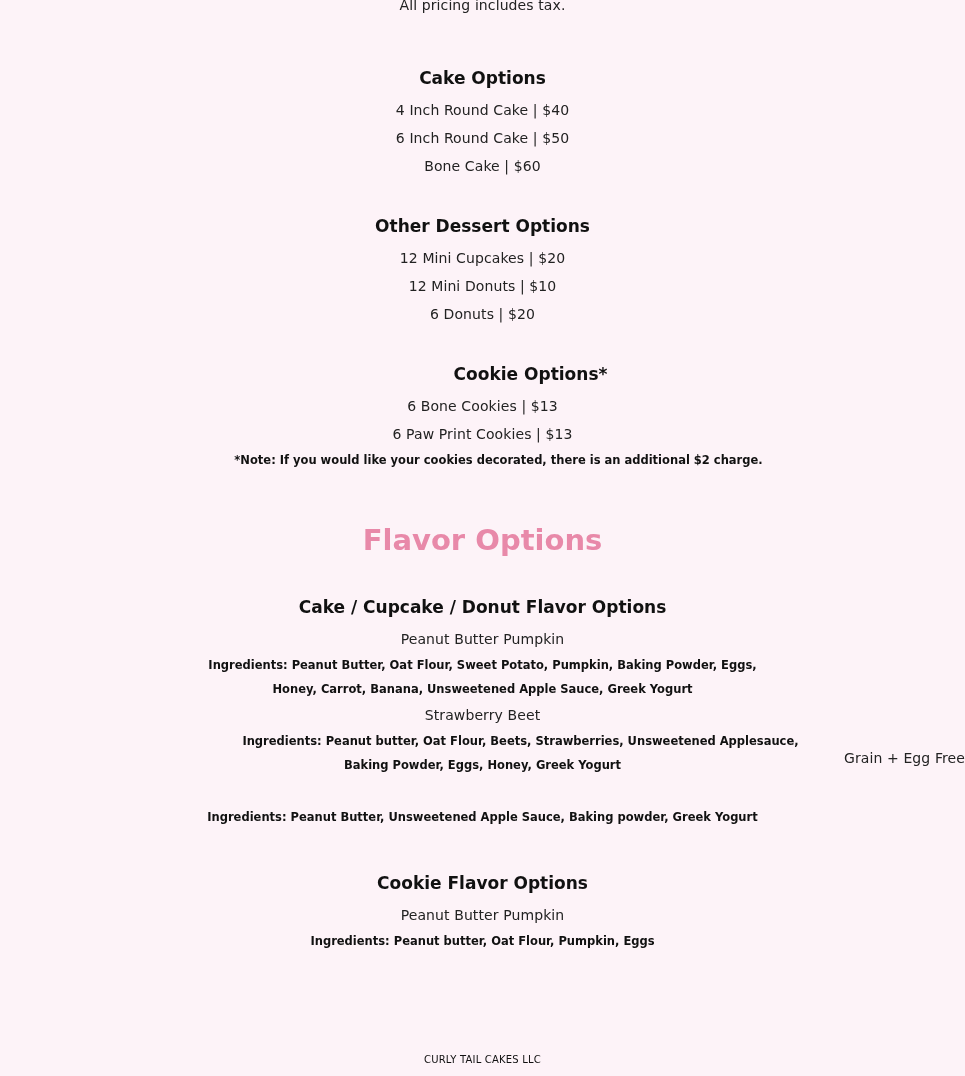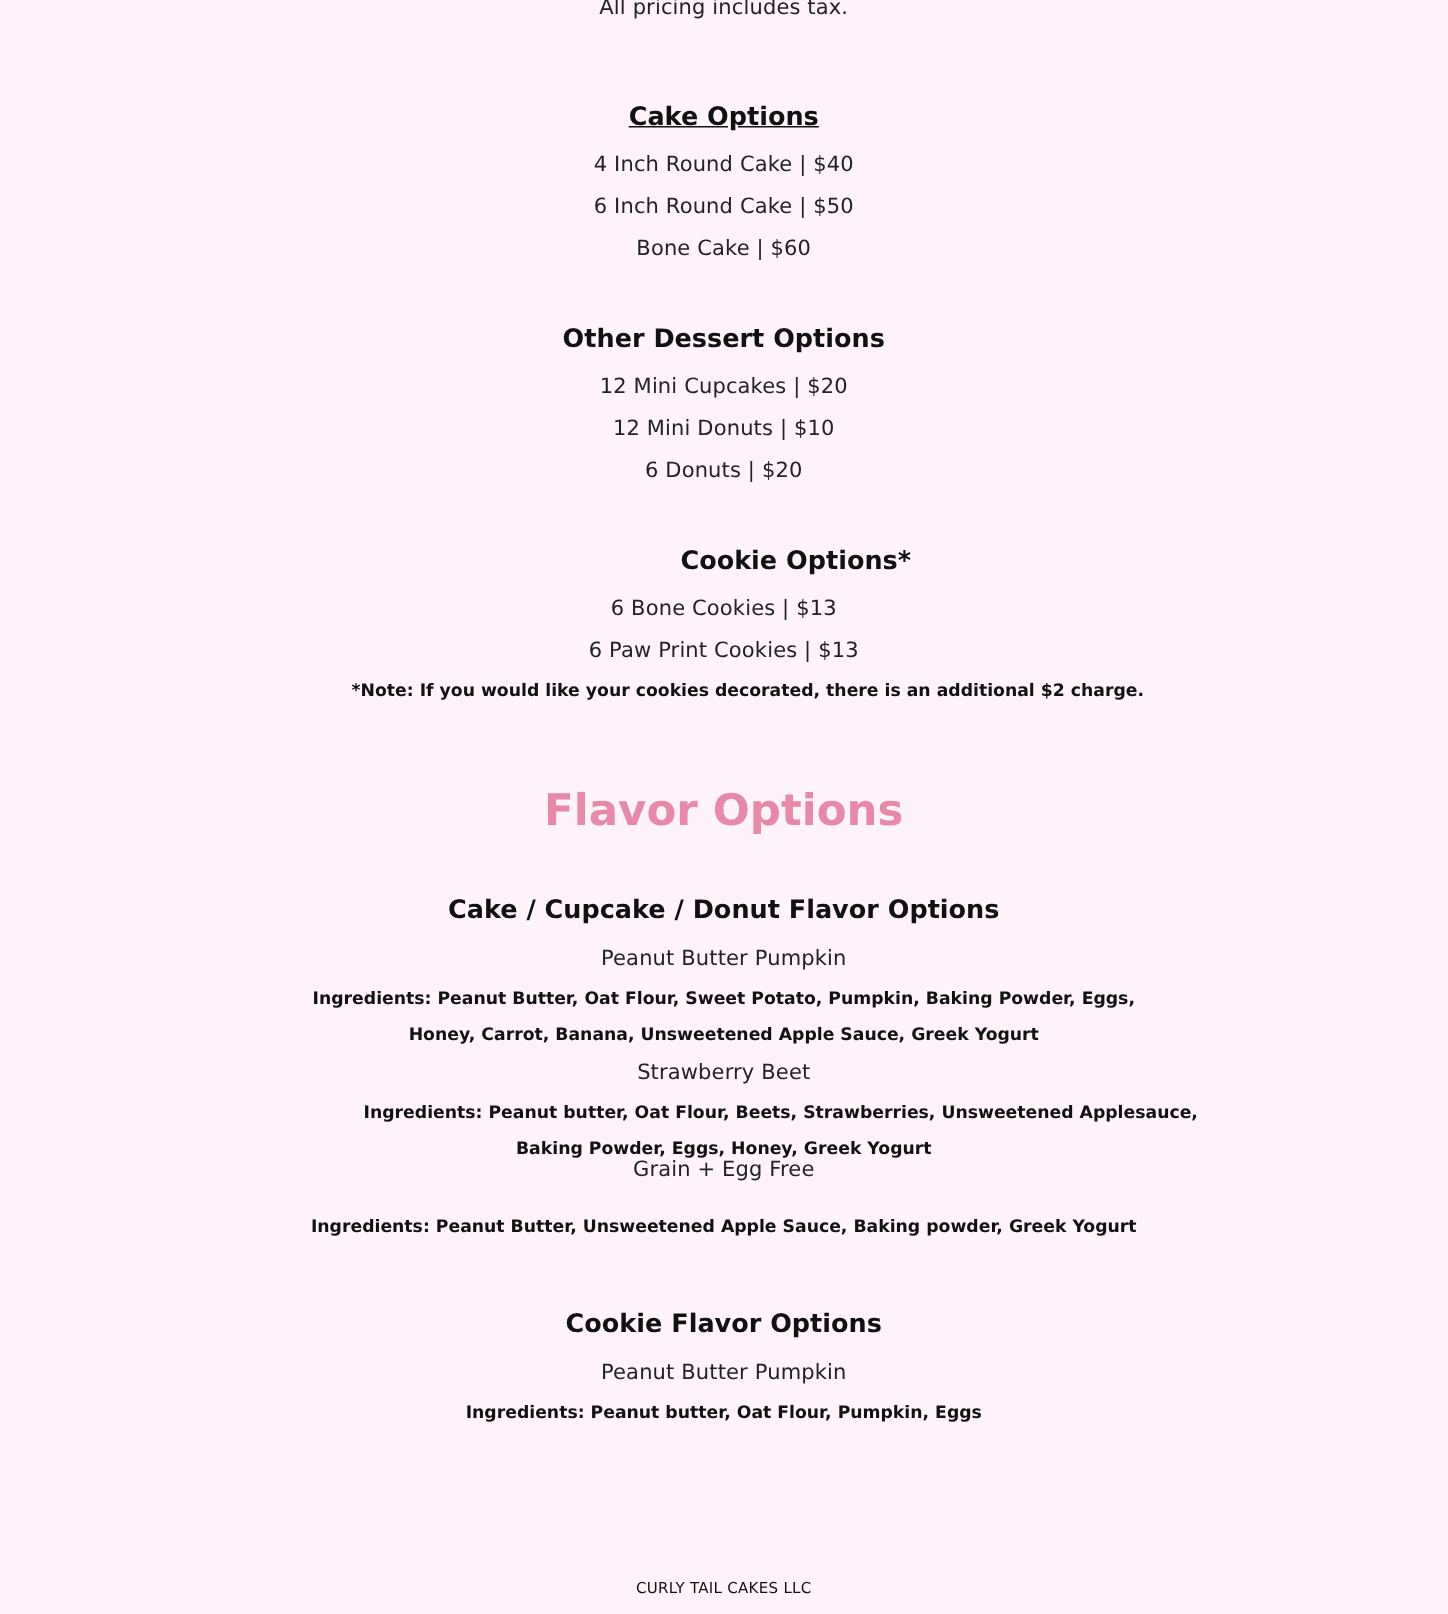--- a/index.html
+++ b/index.html
@@ -18,21 +18,21 @@
     .big-title { font-size: 29px; font-weight: bold; color: #e889a9; }
     .ingr { font-size: 11.5px; font-weight: bold; color: #111; line-height: 24px; }
     .footer { font-size: 10px; font-weight: normal; color: #111; letter-spacing: 0.2px; }
   </style>
 </head>
 <body>
 
 <div class="abs intro" style="top:-3px;">All pricing includes tax.</div>
 
 <section>
-  <div class="abs sec-title" style="top:68px;text-decoration:underline;">Cake Options</div>
+  <div class="abs sec-title" style="top:68px;">Cake Options</div>
   <div class="abs item" style="top:102px;">4 Inch Round Cake | $40</div>
   <div class="abs item" style="top:130px;">6 Inch Round Cake | $50</div>
   <div class="abs item" style="top:158px;">Bone Cake | $60</div>
 </section>
 
 <section>
   <div class="abs sec-title" style="top:216px;">Other Dessert Options</div>
   <div class="abs item" style="top:250px;">12 Mini Cupcakes | $20</div>
   <div class="abs item" style="top:278px;">12 Mini Donuts | $10</div>
   <div class="abs item" style="top:306px;">6 Donuts | $20</div>
@@ -48,21 +48,21 @@
 <div class="abs big-title" style="top:523px;">Flavor Options</div>
 
 <section>
   <div class="abs sec-title" style="top:597px;">Cake / Cupcake / Donut Flavor Options</div>
   <div class="abs item" style="top:631px;">Peanut Butter Pumpkin</div>
   <div class="abs ingr" style="top:653px;">Ingredients: Peanut Butter, Oat Flour, Sweet Potato, Pumpkin, Baking Powder, Eggs,</div>
   <div class="abs ingr" style="top:677px;">Honey, Carrot, Banana, Unsweetened Apple Sauce, Greek Yogurt</div>
   <div class="abs item" style="top:707px;">Strawberry Beet</div>
   <div class="abs ingr" style="top:729px;padding-left:38px;">Ingredients: Peanut butter, Oat Flour, Beets, Strawberries, Unsweetened Applesauce,</div>
   <div class="abs ingr" style="top:753px;">Baking Powder, Eggs, Honey, Greek Yogurt</div>
-  <div class="abs item" style="top:772px;">Grain + Egg Free</div>
+  <div class="abs item" style="top:750px;text-align:right;">Grain + Egg Free</div>
   <div class="abs ingr" style="top:805px;">Ingredients: Peanut Butter, Unsweetened Apple Sauce, Baking powder, Greek Yogurt</div>
 </section>
 
 <section>
   <div class="abs sec-title" style="top:873px;">Cookie Flavor Options</div>
   <div class="abs item" style="top:907px;">Peanut Butter Pumpkin</div>
   <div class="abs ingr" style="top:929px;">Ingredients: Peanut butter, Oat Flour, Pumpkin, Eggs</div>
 </section>
 
 <div class="abs footer" style="top:1054px;">CURLY TAIL CAKES LLC</div>

